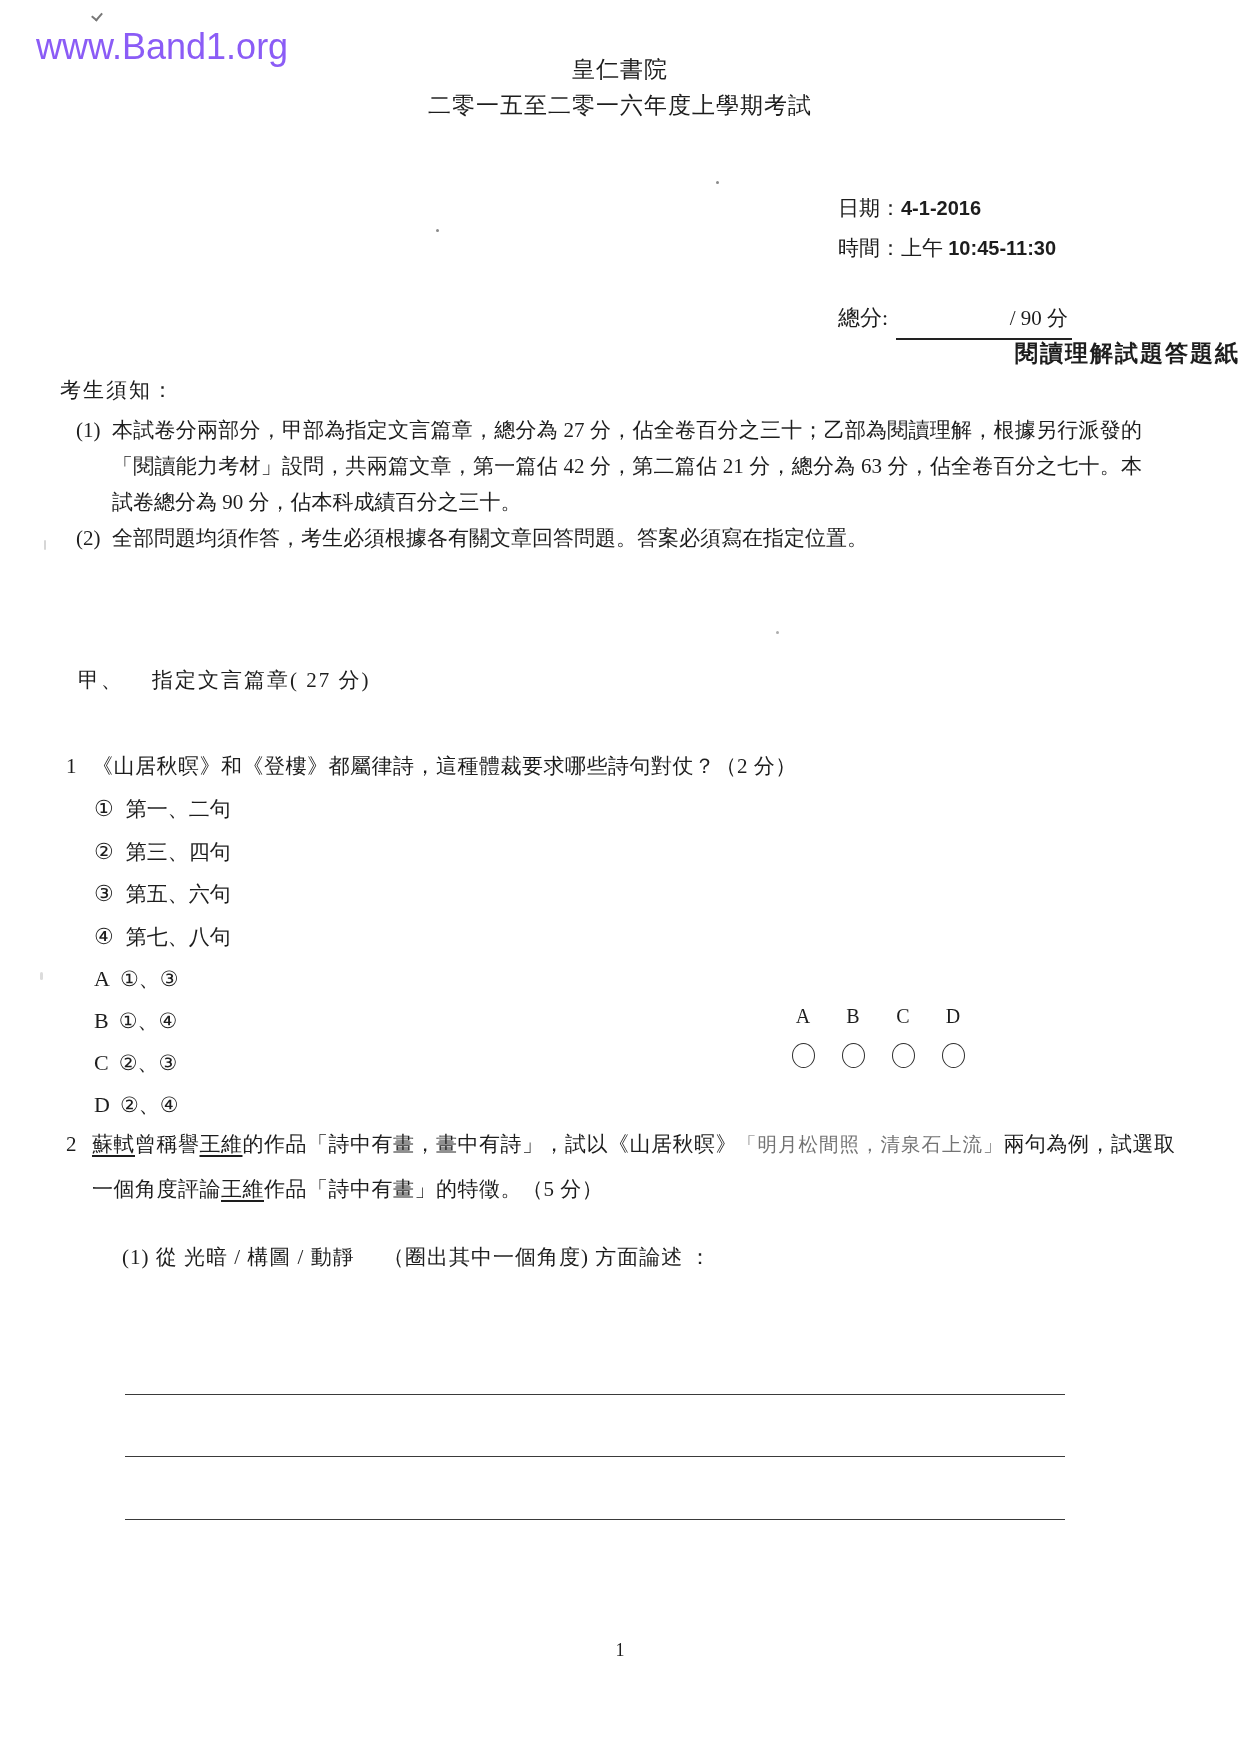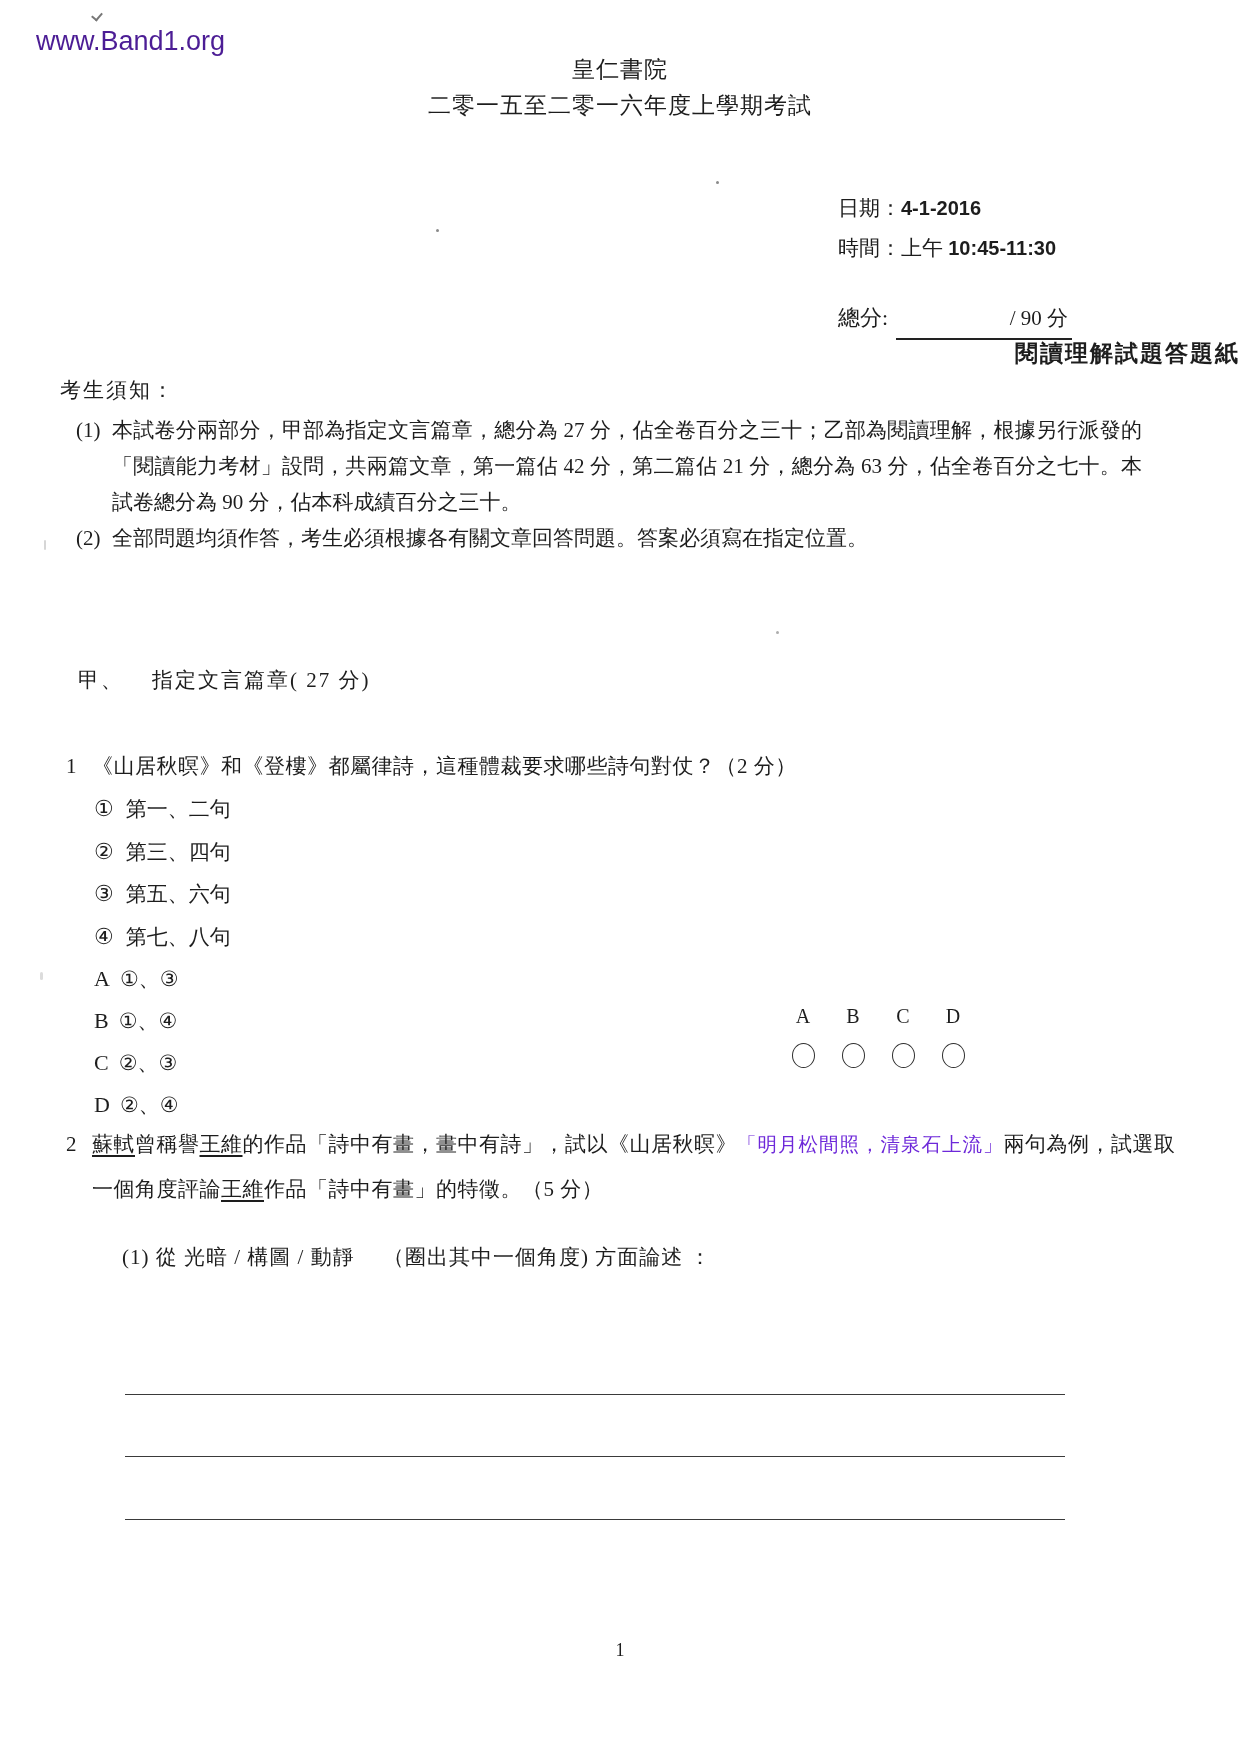--- a/index.html
+++ b/index.html
@@ -6,21 +6,21 @@
   .page{
     position:relative;
     width:1240px;height:1754px;
     margin:0 auto;
     background:#ffffff;
     color:#1d1d1d;
     font-family:"Liberation Serif","DejaVu Serif",serif;
     overflow:hidden;
   }
   .abs{position:absolute;}
-  .watermark{left:36px;top:26px;font-size:27px;color:#4c1d95;
+  .watermark{left:36px;top:26px;font-size:36px;color:#8b5cf6;
     font-family:"Liberation Sans","DejaVu Sans",sans-serif;}
   .header{left:0;top:52px;width:100%;text-align:center;font-size:23px;line-height:36px;}
   .header div{letter-spacing:1px;}
   
   .info-left{left:78px;top:188px;font-size:21px;line-height:40px;}
   .blank-line{display:inline-block;border-bottom:2px solid #2a2a2a;height:20px;vertical-align:baseline;}
   .class-blank{width:92px;margin:0 6px;}
   .paren-gap{display:inline-block;width:58px;}
   .info-right{left:838px;top:188px;font-size:21px;line-height:40px;}
   .num-bold{font-family:"Liberation Sans","DejaVu Sans",sans-serif;font-weight:700;font-size:20px;}
@@ -51,21 +51,21 @@
   .choice-row{height:42px;display:flex;align-items:center;}
   .choice-row .letter{font-size:22px;margin-right:10px;}
   
   .bubble-group{left:778px;top:1005px;display:flex;}
   .bubble-cell{width:50px;display:flex;flex-direction:column;align-items:center;}
   .bubble-letter{font-size:20px;height:32px;}
   .bubble-circle{width:21px;height:23px;border:1.6px solid #2e2e2e;border-radius:50%;margin-top:6px;background:#fff;}
   
   .q2{left:66px;top:1122px;width:1110px;line-height:45px;}
   .u{text-decoration:underline;text-underline-offset:4px;}
-  .quote-kai{font-size:19.5px;color:#6d28d9;letter-spacing:1px;}
+  .quote-kai{font-size:19.5px;color:#737373;letter-spacing:1px;}
   .q2-sub{left:122px;top:1243px;font-size:21px;letter-spacing:1px;}
   .answer-line{left:125px;width:940px;height:0;border-bottom:1.8px solid #3a3a3a;}
   .al1{top:1394px;}
   .al2{top:1456px;}
   .al3{top:1519px;}
   .page-num{left:0;top:1640px;width:100%;text-align:center;font-size:18px;}
   
   .speck{position:absolute;background:#8a8a8a;border-radius:50%;}
   .tick{position:absolute;width:8px;height:5px;border-left:2px solid #777;border-bottom:2px solid #777;transform:rotate(-50deg);}
 </style>

